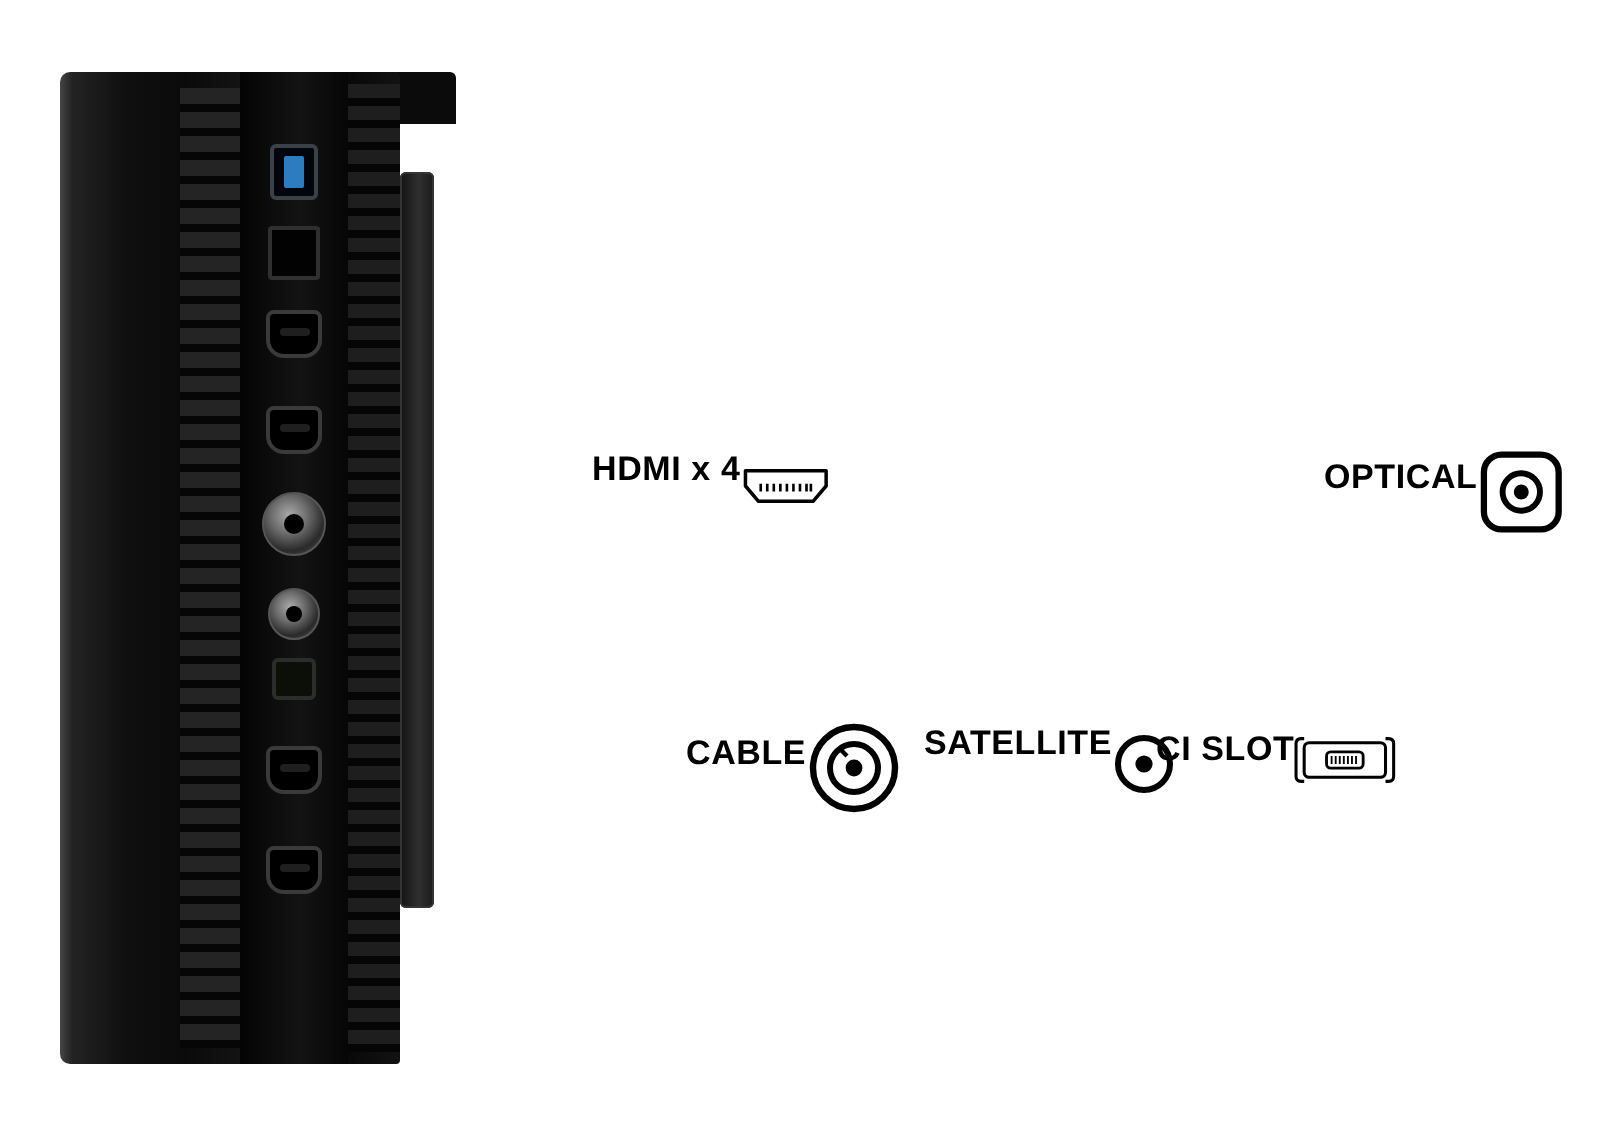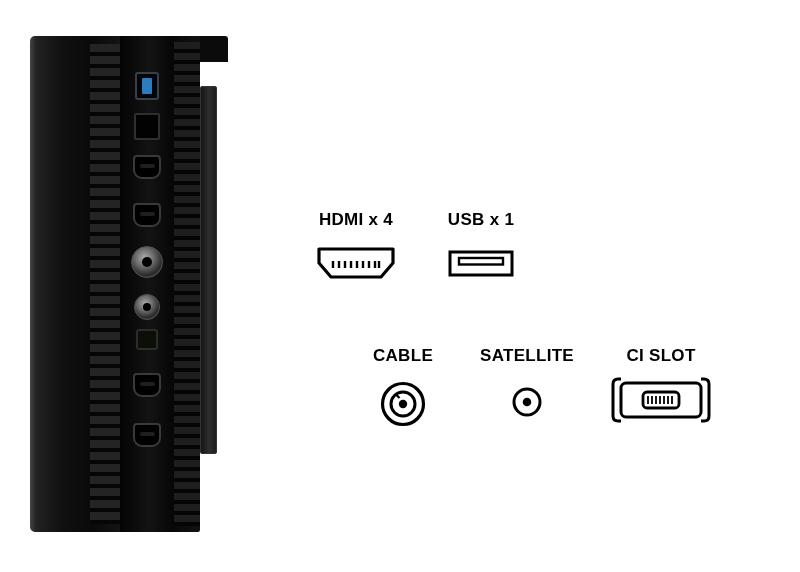--- a/index.html
+++ b/index.html
@@ -30,21 +30,21 @@
   .p-hdmi{left:13px;width:28px;height:24px;border:2px solid #3a3a3a;background:#000;border-radius:4px 4px 9px 9px;}
   .p-hdmi i{display:block;width:15px;height:4px;background:#1f1f1f;margin:7px auto 0;border-radius:2px;}
   .p-coax{left:11px;width:32px;height:32px;border:1px solid #565656;border-radius:50%;
     background:radial-gradient(circle at 42% 36%,#ababab,#6c6c6c 35%,#2a2a2a 68%,#414141 85%);}
   .p-coax i{display:block;width:10px;height:10px;background:#000;border-radius:50%;margin:10px auto 0;}
   .p-coax.small{left:14px;width:26px;height:26px;}
   .p-coax.small i{width:8px;height:8px;margin-top:8px;}
   .p-optical{left:16px;top:293px;width:22px;height:21px;border:2px solid #2c2c2c;background:#0c0f08;border-radius:3px;}
 
   
-  .pitem{position:absolute;display:flex;flex-direction:column;align-items:center;}
+  .pitem{position:absolute;display:flex;flex-direction:row;align-items:center;}
   .plabel{font-size:17px;font-weight:700;color:#000;letter-spacing:.3px;white-space:nowrap;}
   .picon{display:block;}
   .mt16{margin-top:16px}.mt20{margin-top:20px}.mt12{margin-top:12px}
   .mt14{margin-top:14px}.mt10{margin-top:10px}
 </style>
 </head>
 <body style="background: rgb(255, 255, 255);">
 
 <div class="stage">
 
@@ -82,49 +82,50 @@
   </div>
 
   <div class="pitem" style="left:296px;top:210px;width:120px">
     <div class="plabel">HDMI x 4</div>
     <svg class="picon mt16" width="84" height="34" viewBox="0 0 84 34">
       <path d="M5,3 H79 V17 L67,31 H17 L5,17 Z" fill="none" stroke="#000" stroke-width="3.2" stroke-linejoin="round"></path>
       <path d="M19,15 v7 M25,15 v7 M31,15 v7 M37,15 v7 M43,15 v7 M49,15 v7 M55,15 v7 M61,15 v7 M65,15 v7" stroke="#000" stroke-width="2.4" fill="none"></path>
     </svg>
   </div>
 
-  <div class="pitem" style="left:421px;top:210px;width:120px">
-    <div class="plabel">USB x 1</div>
-    <svg class="picon mt20" width="66" height="27" viewBox="0 0 66 27">
-      <rect x="2" y="2" width="62" height="23" fill="none" stroke="#000" stroke-width="3"></rect>
-      <rect x="11" y="8" width="44" height="6.5" fill="none" stroke="#000" stroke-width="2.4"></rect>
+
+
+  <div class="pitem" style="left:662px;top:210px;width:120px">
+    <div class="plabel">OPTICAL</div>
+    <svg class="picon mt14" width="44" height="44" viewBox="0 0 44 44">
+      <rect x="3" y="3" width="38" height="38" rx="9" fill="none" stroke="#000" stroke-width="3.2"></rect>
+      <circle cx="22" cy="22" r="9.5" fill="none" stroke="#000" stroke-width="3"></circle>
+      <circle cx="22" cy="22" r="3.8" fill="#000"></circle>
     </svg>
   </div>
-
-
 
   <div class="pitem" style="left:462px;top:346px;width:130px">
     <div class="plabel">SATELLITE</div>
     <svg class="picon mt20" width="32" height="32" viewBox="0 0 32 32">
       <circle cx="16" cy="16" r="13" fill="none" stroke="#000" stroke-width="3"></circle>
       <circle cx="16" cy="16" r="4.3" fill="#000"></circle>
     </svg>
   </div>
 
   <div class="pitem" style="left:343px;top:346px;width:120px">
     <div class="plabel">CABLE</div>
     <svg class="picon mt14" width="48" height="48" viewBox="0 0 48 48">
       <circle cx="24" cy="24" r="20.5" fill="none" stroke="#000" stroke-width="3.2"></circle>
       <circle cx="24" cy="24" r="12" fill="none" stroke="#000" stroke-width="3"></circle>
       <circle cx="24" cy="24" r="4.2" fill="#000"></circle>
       <path d="M17.5,15 L20.5,18" stroke="#000" stroke-width="2.2" fill="none"></path>
     </svg>
   </div>
 
-  <div class="pitem" style="left:601px;top:346px;width:120px">
+  <div class="pitem" style="left:578px;top:346px;width:120px">
     <div class="plabel">CI SLOT</div>
     <svg class="picon mt10" width="100" height="48" viewBox="0 0 100 48">
       <rect x="10" y="7" width="80" height="34" rx="5" fill="none" stroke="#000" stroke-width="3"></rect>
       <path d="M10,3 H7 Q2,3 2,8 V40 Q2,45 7,45 H10" fill="none" stroke="#000" stroke-width="3"></path>
       <path d="M90,3 H93 Q98,3 98,8 V40 Q98,45 93,45 H90" fill="none" stroke="#000" stroke-width="3"></path>
       <rect x="32" y="16" width="36" height="16" rx="4" fill="none" stroke="#000" stroke-width="2.8"></rect>
       <path d="M37,20 v8 M41,20 v8 M45,20 v8 M49,20 v8 M53,20 v8 M57,20 v8 M61,20 v8" stroke="#000" stroke-width="1.8" fill="none"></path>
     </svg>
   </div>
 

